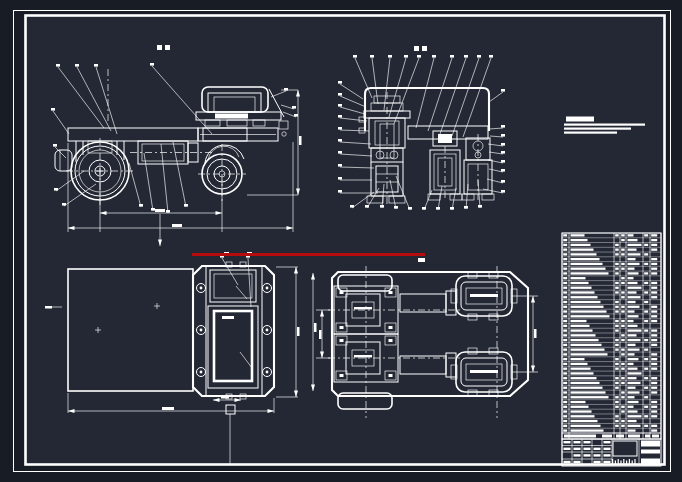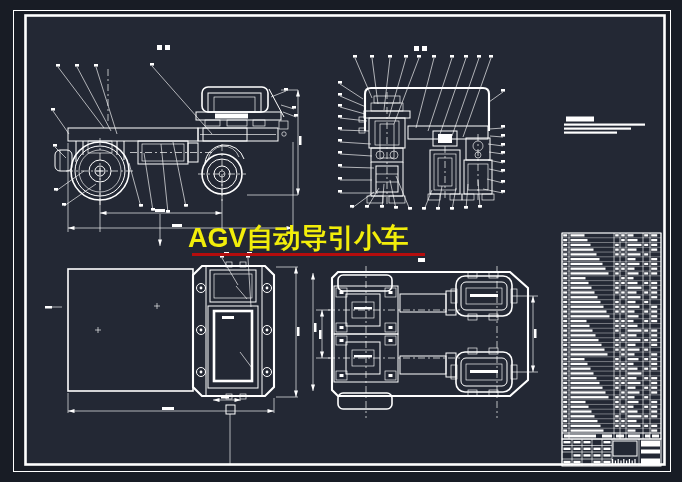--- a/index.html
+++ b/index.html
@@ -730,15 +730,14 @@
         <rect x="297" y="327" width="2.5" height="9" class="wfill"></rect>
         <rect x="314" y="323" width="2.5" height="9" class="wfill"></rect>
         <rect x="319" y="330" width="2.5" height="9" class="wfill"></rect>
         <rect x="534" y="329" width="2.5" height="9" class="wfill"></rect>
       </g>
 
     <rect x="13.5" y="10.5" width="657" height="461" class="s1"></rect>
     <rect x="25.5" y="15.5" width="639" height="449" class="s25" fill="none"></rect>
   </svg>
 
-  <div class="title">AGV自动导引小车</div>
   <div class="underline"></div>
 </div>
 
 </body></html>

